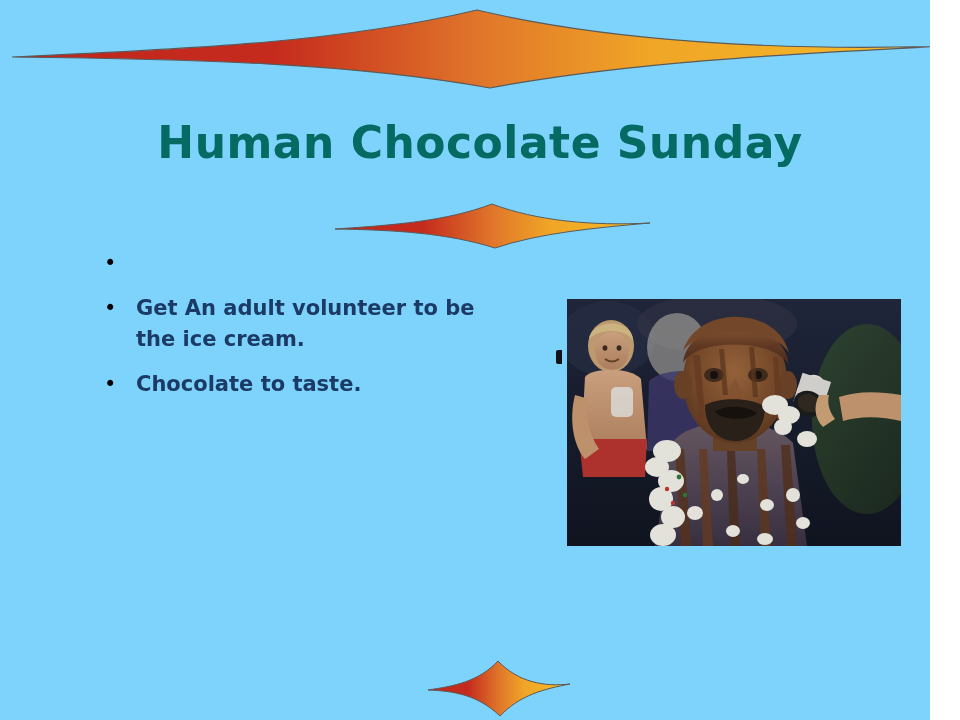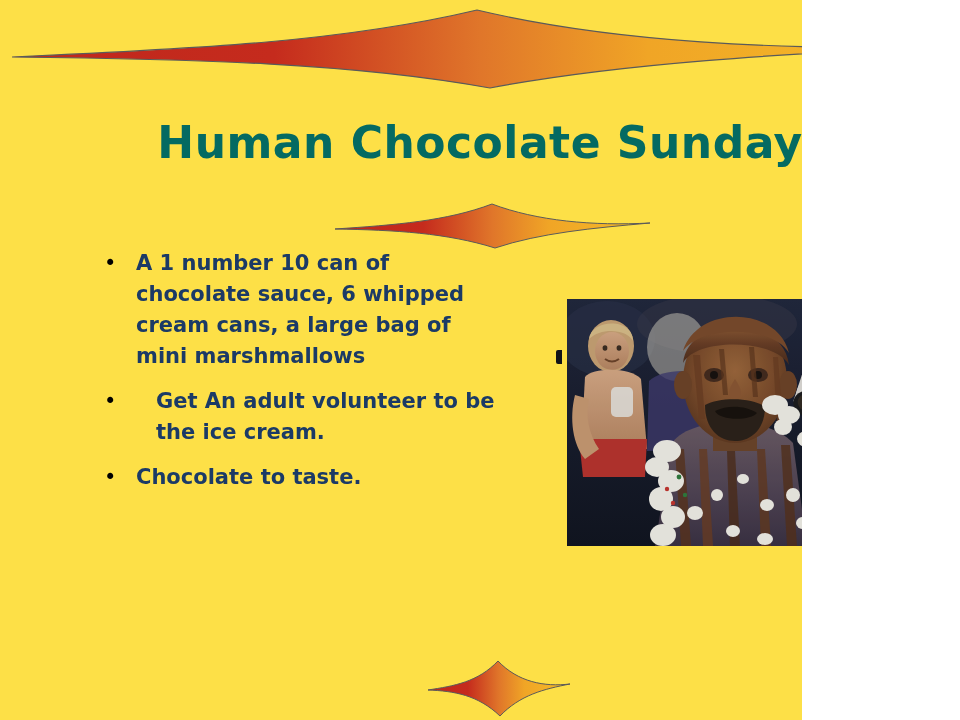--- a/index.html
+++ b/index.html
@@ -2,25 +2,26 @@
 <html><head>
 <meta charset="utf-8">
 <style>
   html, body {
     margin: 0;
     padding: 0;
     background: #ffffff;
   }
   #slide {
     position: relative;
-    width: 802px;
+    width: 906px;
     height: 720px;
-    background: #fde047;
+    background: #7dd3fc;
     overflow: hidden;
     font-family: "DejaVu Sans", sans-serif;
+    padding-left: 24px;
   }
 
   
   .ornament {
     position: absolute;
     display: block;
   }
   #ornament-top  { left: 12px;  top: 8px;   width: 936px; height: 82px; }
   #ornament-mid  { left: 335px; top: 202px; width: 315px; height: 48px; }
   #ornament-bot  { left: 428px; top: 658px; width: 142px; height: 62px; }
@@ -65,21 +66,21 @@
   }
   .bullet-text {
     flex: 1 1 auto;
     color: #1B3A66;
     font-family: "DejaVu Sans", sans-serif;
     font-size: 21px;
     font-weight: bold;
     line-height: 31px;
   }
   #bullet-row-0 .bullet-text { max-width: 350px; }
-  #bullet-row-1 .bullet-text { max-width: 378px; margin-left: 20px; }
+  #bullet-row-1 .bullet-text { max-width: 378px; }
 
   
   #stray-bullet {
     position: absolute;
     left: 556px;
     top: 350px;
     width: 6px;
     height: 14px;
     background: #111318;
     border-radius: 2px 0 0 2px;
@@ -127,21 +128,20 @@
         <stop offset="100%" stop-color="#F5BC28"></stop>
       </linearGradient>
     </defs>
     <path d="M 0,27 C 60,23 112,19 157,2 C 202,19 258,24 315,21 C 258,26 205,31 160,46 C 112,31 60,28 0,27 Z" fill="url(#gradMid)" stroke="#5A5A5A" stroke-width="1"></path>
   </svg>
 
   <div id="body-text">
 
     <div class="bullet-row" id="bullet-row-0">
       <span class="bullet-marker">•</span>
-      <span class="bullet-text">A 1 number 10 can of chocolate sauce, 6 whipped cream cans, a large bag of mini marshmallows</span>
     </div>
 
     <div class="bullet-row" id="bullet-row-1">
       <span class="bullet-marker">•</span>
       <span class="bullet-text">Get An adult volunteer to be the ice cream.</span>
     </div>
 
     <div class="bullet-row" id="bullet-row-2">
       <span class="bullet-marker">•</span>
       <span class="bullet-text">Chocolate to taste.</span>

